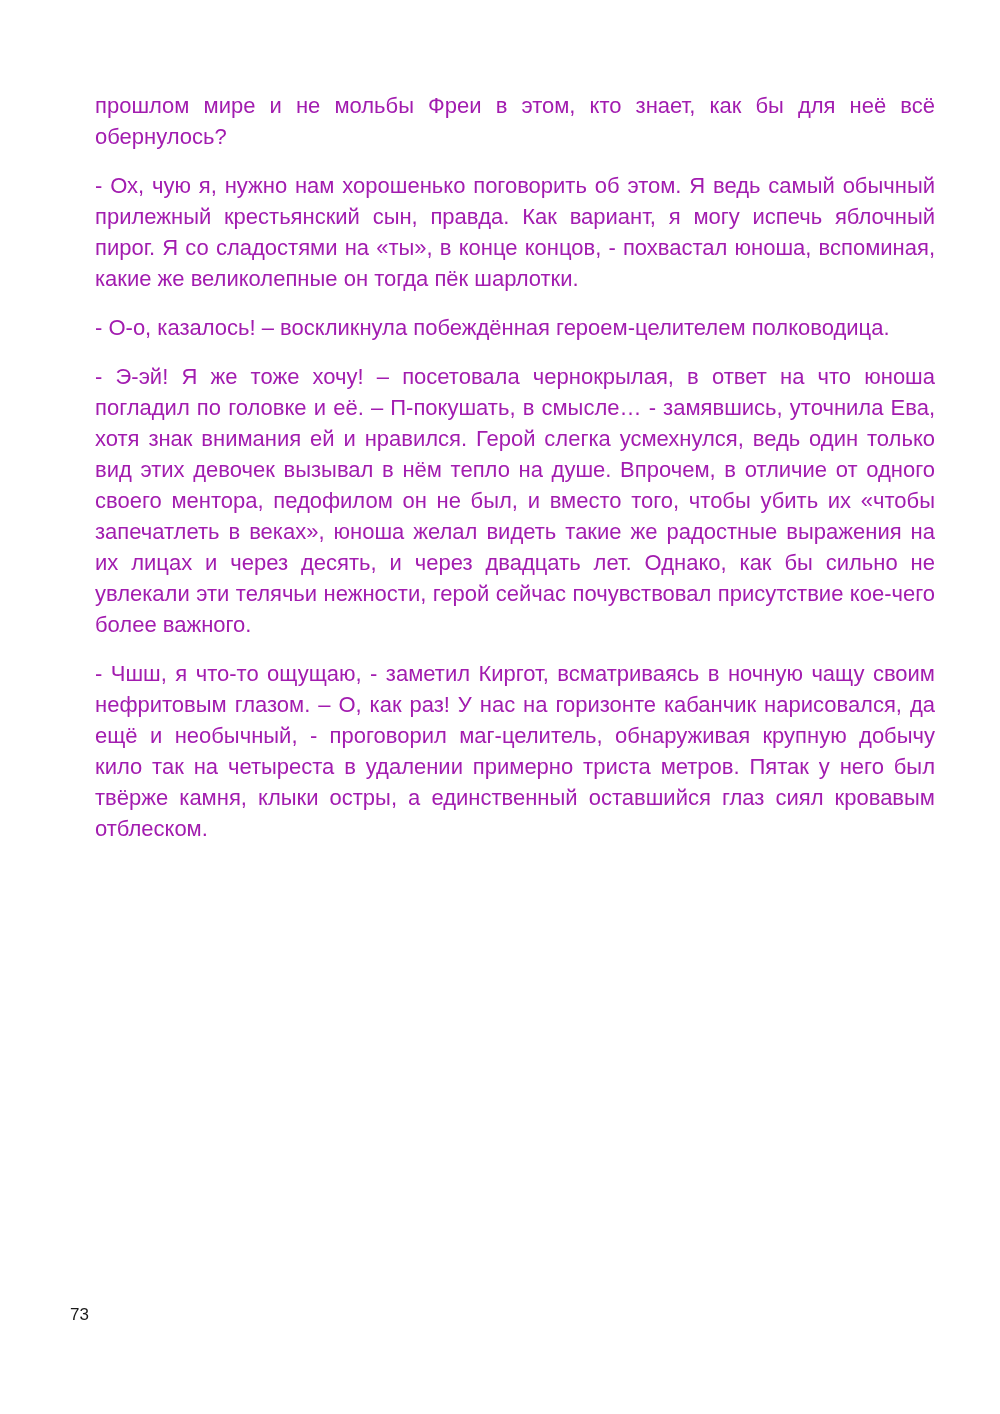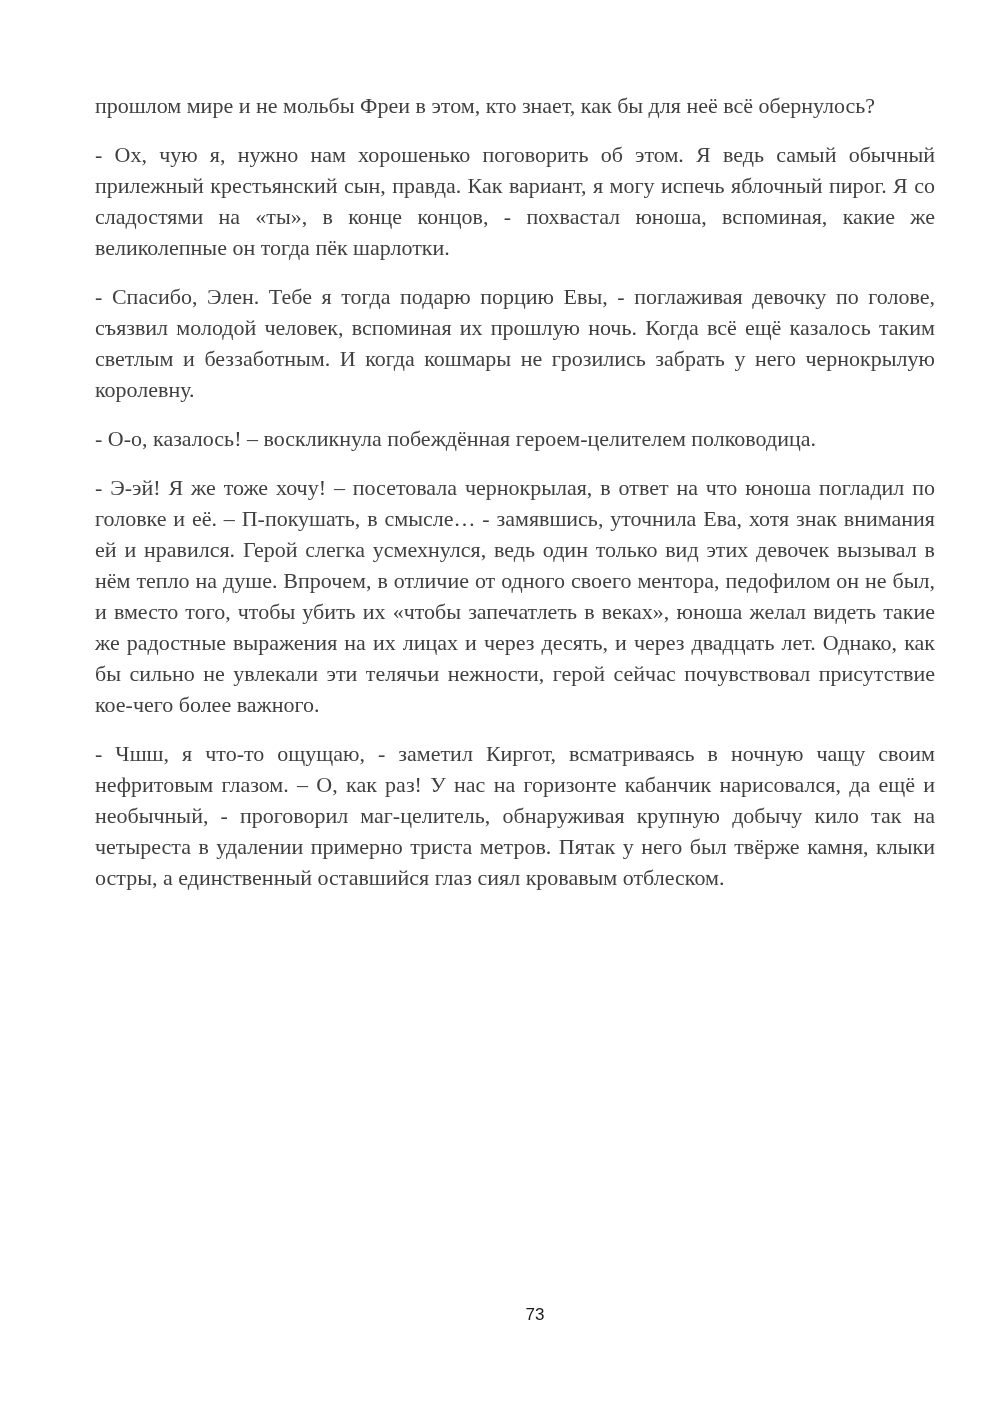--- a/index.html
+++ b/index.html
@@ -12,48 +12,46 @@
     width: 1000px;
     height: 1414px;
     background: #ffffff;
     overflow: hidden;
   }
   .content {
     position: absolute;
     left: 95px;
     top: 90px;
     width: 840px;
-    font-family: Liberation Serif, serif;
+    font-family: Liberation Sans, sans-serif;
     font-size: 22px;
     line-height: 31px;
-    color: #404040;
+    color: #a21caf;
     text-align: justify;
   }
   .content p {
     margin: 0 0 18px 0;
     padding: 0;
   }
   .page-number {
     position: absolute;
     top: 1305px;
     left: 70px;
     width: 930px;
-    text-align: center;
     font-family: "Liberation Sans", "DejaVu Sans", sans-serif;
     font-size: 17px;
     line-height: 20px;
     color: #1a1a1a;
   }
 </style>
 </head>
 <body>
 
 <div class="page">
   <div class="content">
     <p>прошлом мире и не мольбы Фреи в этом, кто знает, как бы для неё всё обернулось?</p>
     <p>- Ох, чую я, нужно нам хорошенько поговорить об этом. Я ведь самый обычный прилежный крестьянский сын, правда. Как вариант, я могу испечь яблочный пирог. Я со сладостями на «ты», в конце концов, - похвастал юноша, вспоминая, какие же великолепные он тогда пёк шарлотки.</p>
-    <p>- Спасибо, Элен. Тебе я тогда подарю порцию Евы, - поглаживая девочку по голове, съязвил молодой человек, вспоминая их прошлую ночь. Когда всё ещё казалось таким светлым и беззаботным. И когда кошмары не грозились забрать у него чернокрылую королевну.</p>
     <p>- О-о, казалось! – воскликнула побеждённая героем-целителем полководица.</p>
     <p>- Э-эй! Я же тоже хочу! – посетовала чернокрылая, в ответ на что юноша погладил по головке и её. – П-покушать, в смысле… - замявшись, уточнила Ева, хотя знак внимания ей и нравился. Герой слегка усмехнулся, ведь один только вид этих девочек вызывал в нём тепло на душе. Впрочем, в отличие от одного своего ментора, педофилом он не был, и вместо того, чтобы убить их «чтобы запечатлеть в веках», юноша желал видеть такие же радостные выражения на их лицах и через десять, и через двадцать лет. Однако, как бы сильно не увлекали эти телячьи нежности, герой сейчас почувствовал присутствие кое-чего более важного.</p>
     <p>- Чшш, я что-то ощущаю, - заметил Киргот, всматриваясь в ночную чащу своим нефритовым глазом. – О, как раз! У нас на горизонте кабанчик нарисовался, да ещё и необычный, - проговорил маг-целитель, обнаруживая крупную добычу кило так на четыреста в удалении примерно триста метров. Пятак у него был твёрже камня, клыки остры, а единственный оставшийся глаз сиял кровавым отблеском.</p>
   </div>
   <div class="page-number">73</div>
 </div>
 
 </body></html>

